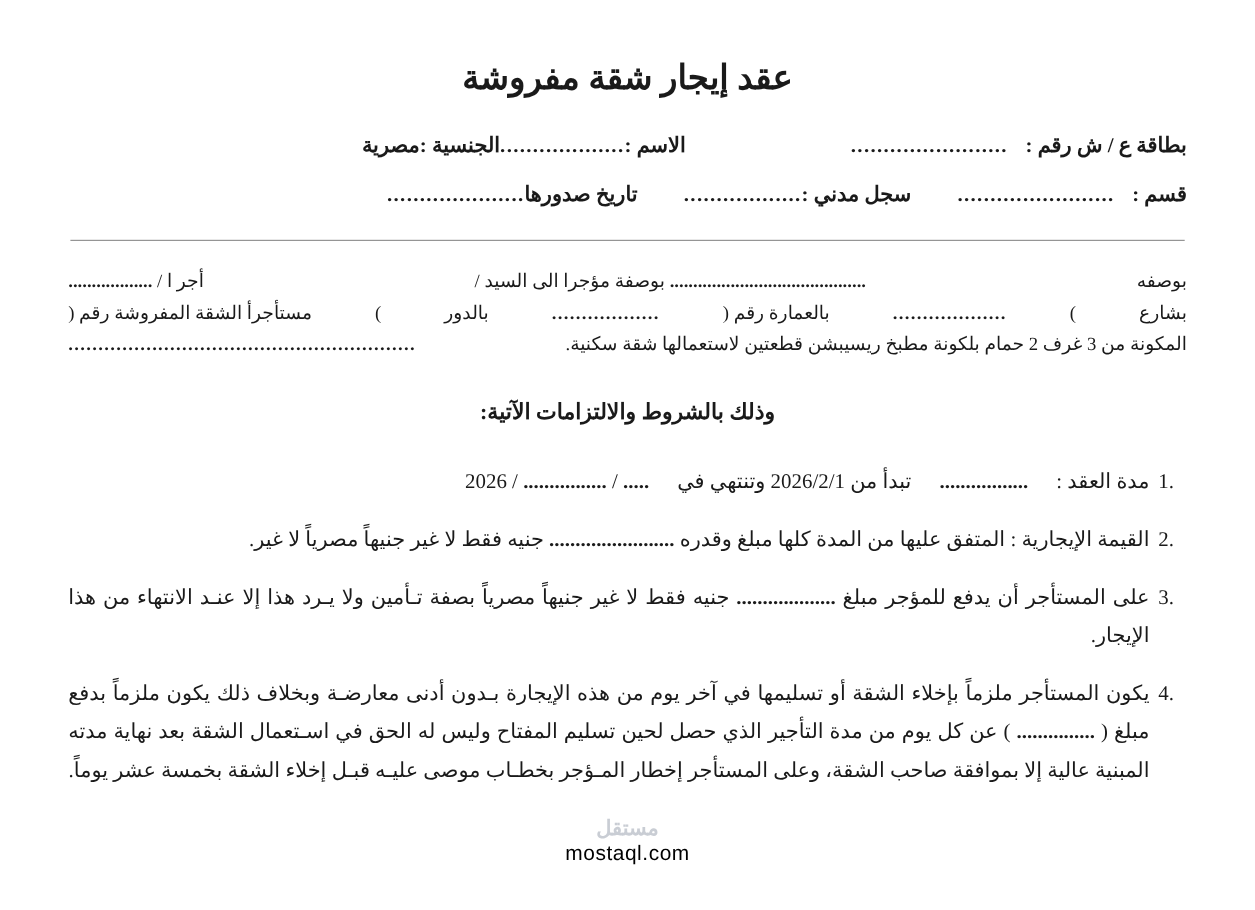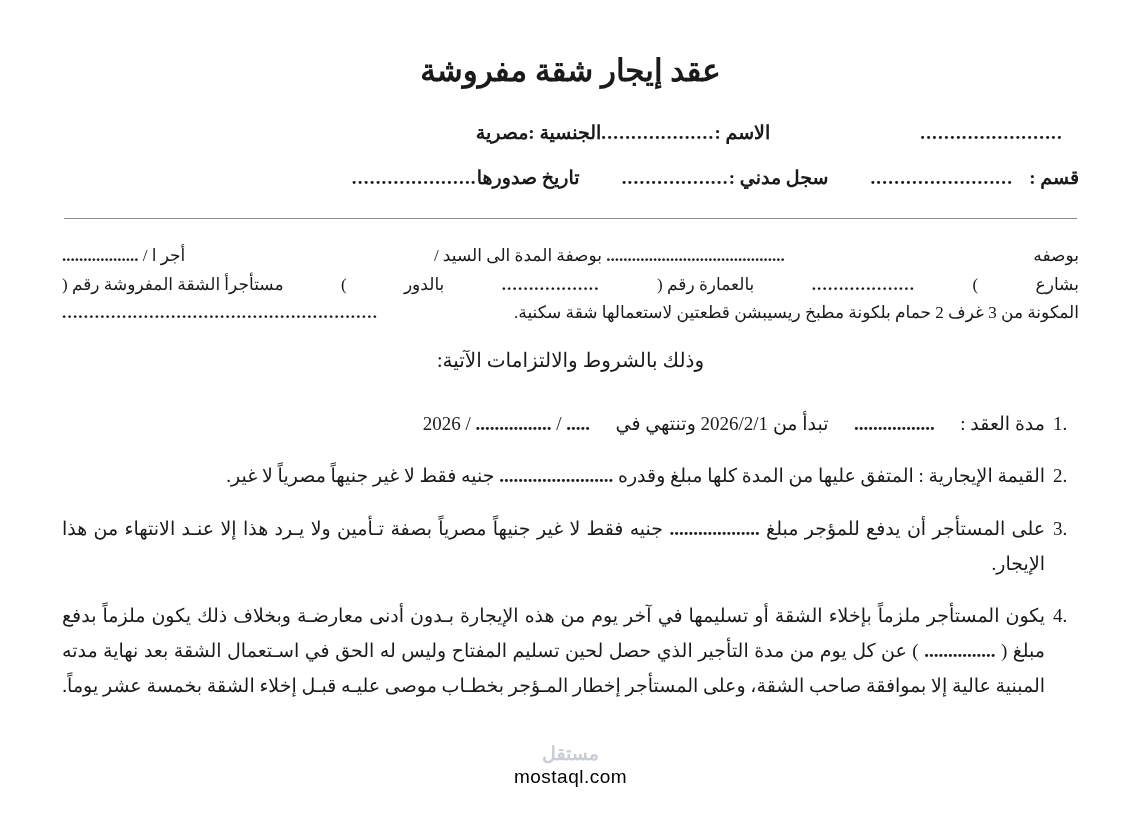--- a/index.html
+++ b/index.html
@@ -84,23 +84,23 @@
   }
   .preamble .justified {
     display: flex;
     justify-content: space-between;
   }
   .bold { font-weight: normal; }
 
   
   .conditions-heading {
     text-align: center;
-    font-weight: normal;
+    font-weight: bold;
     font-size: 20px;
-    margin-top: 22px;
+    margin-top: 36px;
   }
 
   
   ol.clauses {
     list-style: none;
     margin: 34px 0 0 0;
     padding: 0;
     font-size: 19px;
     line-height: 1.85;
   }
@@ -156,20 +156,21 @@
 </head>
 <body>
 
 <div class="page">
 
   <h1 class="doc-title">عقد إيجار شقة مفروشة</h1>
 
   <div class="party-block">
 
     <div class="party-row">
+      <span class="seg">بطاقة ع / ش رقم :</span>
       <span class="gap-sm"></span>
       <span class="seg dots">........................</span>
       <span class="gap-xl"></span>
       <span class="seg">الاسم :</span>
       <span class="seg dots">...................</span>
       <span class="seg">الجنسية :مصرية</span>
     </div>
 
     <div class="party-row">
       <span class="seg">قسم :</span>
@@ -186,21 +187,21 @@
   </div>
 
   <hr class="divider">
 
   <div class="preamble">
 
     <div class="pline justified">
       <span>بوصفه</span>
       <span>
         <span class="dots-thin">..........................................</span>
-        <span>بوصفة المدة الى  السيد /</span>
+        <span>بوصفة مؤجرا الى  السيد /</span>
       </span>
       <span>
         <span>أجر ا /</span>
         <span class="dots-thin">..................</span>
       </span>
     </div>
 
     <div class="pline justified">
       <span>بشارع</span>
       <span>)</span>

